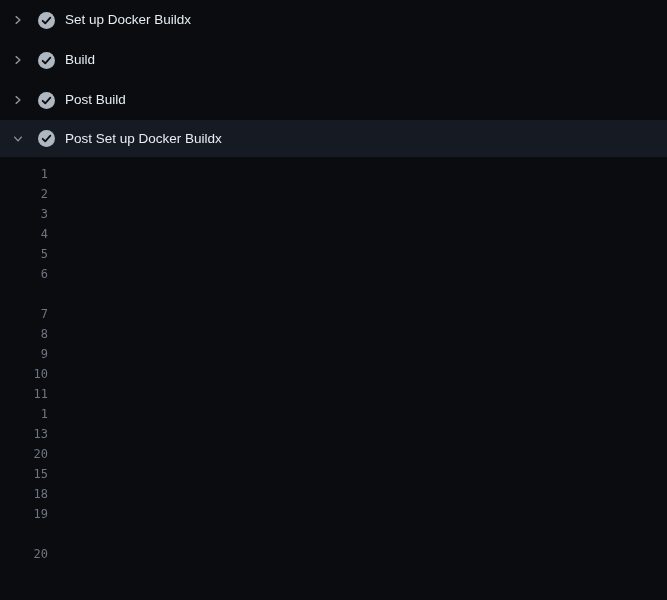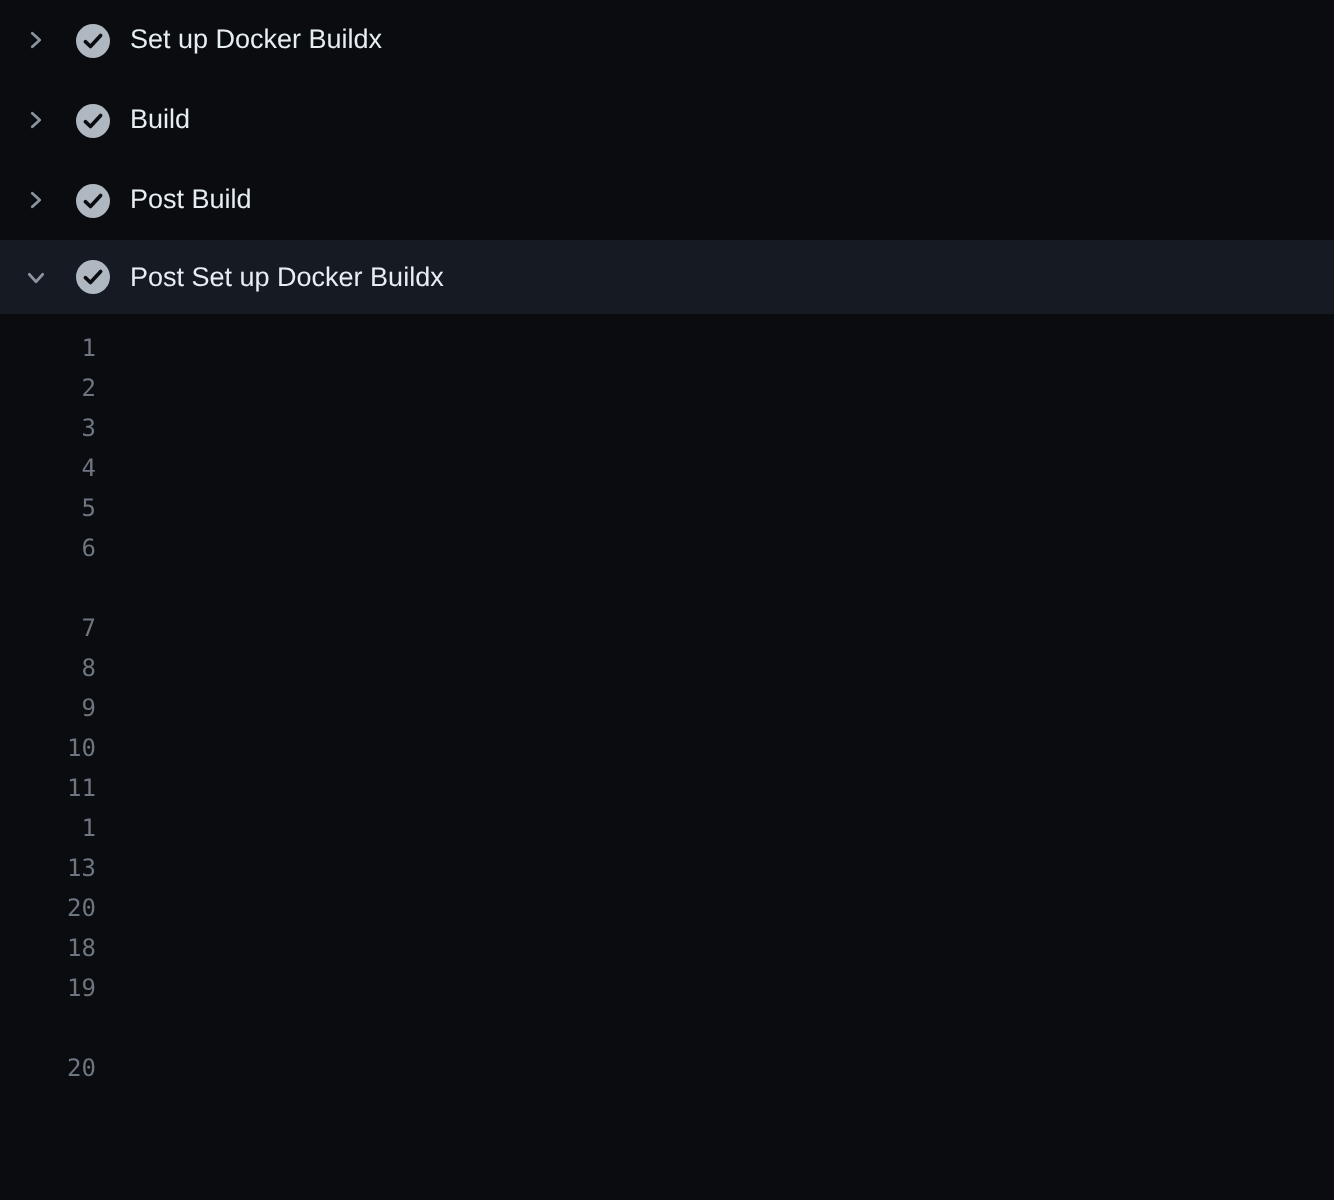--- a/index.html
+++ b/index.html
@@ -199,20 +199,24 @@
   </div>
       <div class="log-line kind-log">
     <span class="ln">13</span>
     
   </div>
       <div class="log-line kind-log">
     <span class="ln">20</span>
     
   </div>
       <div class="log-line kind-log">
+    <span class="ln">15</span>
+    
+  </div>
+      <div class="log-line kind-log">
     <span class="ln">18</span>
     
   </div>
       <div class="log-line kind-log">
     <span class="ln">19</span>
     
   </div>
       <div class="log-line kind-wrap">
     
     

